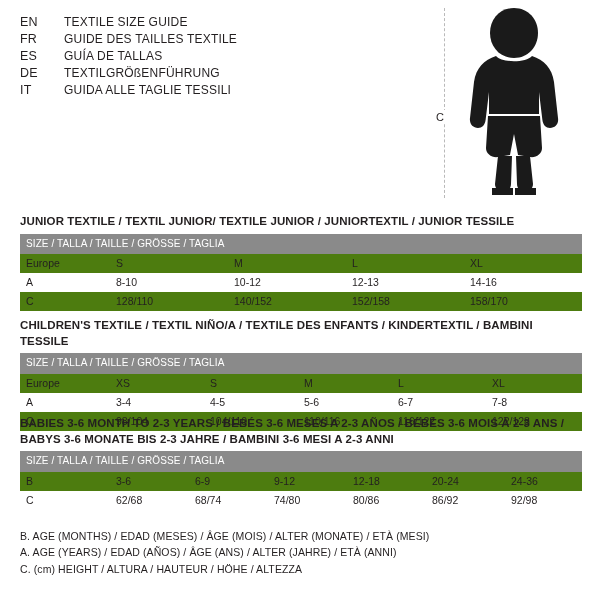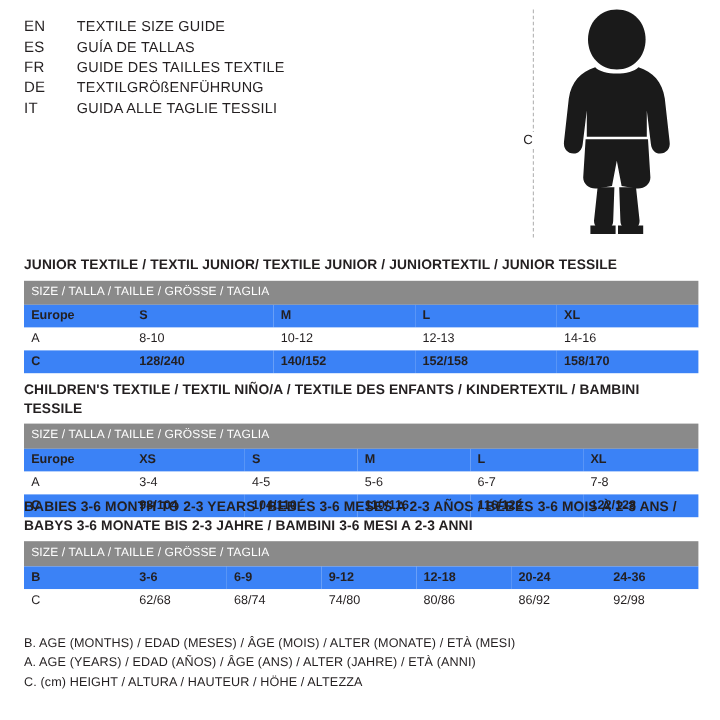--- a/index.html
+++ b/index.html
@@ -108,22 +108,21 @@
   }
   tr.head-row td {
     background: #8a8a8a;
     color: #ffffff;
     font-size: 10px;
     letter-spacing: 0.1px;
     padding-top: 4px;
     padding-bottom: 4px;
   }
   tr.shade td {
-    background: #3b82f6;
-    font-weight: bold;
+    background: #4d7c0f;
   }
   tr.plain td {
     background: #ffffff;
   }
 
   .block {
     position: absolute;
     left: 20px;
     width: 562px;
   }
@@ -143,26 +142,26 @@
 <body>
 
 <div class="page">
 
   <div class="header-block">
     <div class="lang-row">
       <span class="lang-code">EN</span>
       <span class="lang-title">TEXTILE SIZE GUIDE</span>
     </div>
     <div class="lang-row">
+      <span class="lang-code">FR</span>
+      <span class="lang-title">GUIDE DES TAILLES TEXTILE</span>
+    </div>
+    <div class="lang-row">
       <span class="lang-code">ES</span>
       <span class="lang-title">GUÍA DE TALLAS</span>
-    </div>
-    <div class="lang-row">
-      <span class="lang-code">FR</span>
-      <span class="lang-title">GUIDE DES TAILLES TEXTILE</span>
     </div>
     <div class="lang-row">
       <span class="lang-code">DE</span>
       <span class="lang-title">TEXTILGRÖßENFÜHRUNG</span>
     </div>
     <div class="lang-row">
       <span class="lang-code">IT</span>
       <span class="lang-title">GUIDA ALLE TAGLIE TESSILI</span>
     </div>
   </div>
@@ -212,21 +211,21 @@
         </tr>
         <tr class="plain">
           <td>A</td>
           <td>8-10</td>
           <td>10-12</td>
           <td>12-13</td>
           <td>14-16</td>
         </tr>
         <tr class="shade">
           <td>C</td>
-          <td>128/240</td>
+          <td>128/110</td>
           <td>140/152</td>
           <td>152/158</td>
           <td>158/170</td>
         </tr>
       </tbody>
     </table>
   </div>
 
   <div class="block" id="children-block">
     <div class="section-title">CHILDREN'S TEXTILE / TEXTIL NIÑO/A / TEXTILE DES ENFANTS / KINDERTEXTIL / BAMBINI TESSILE</div>

